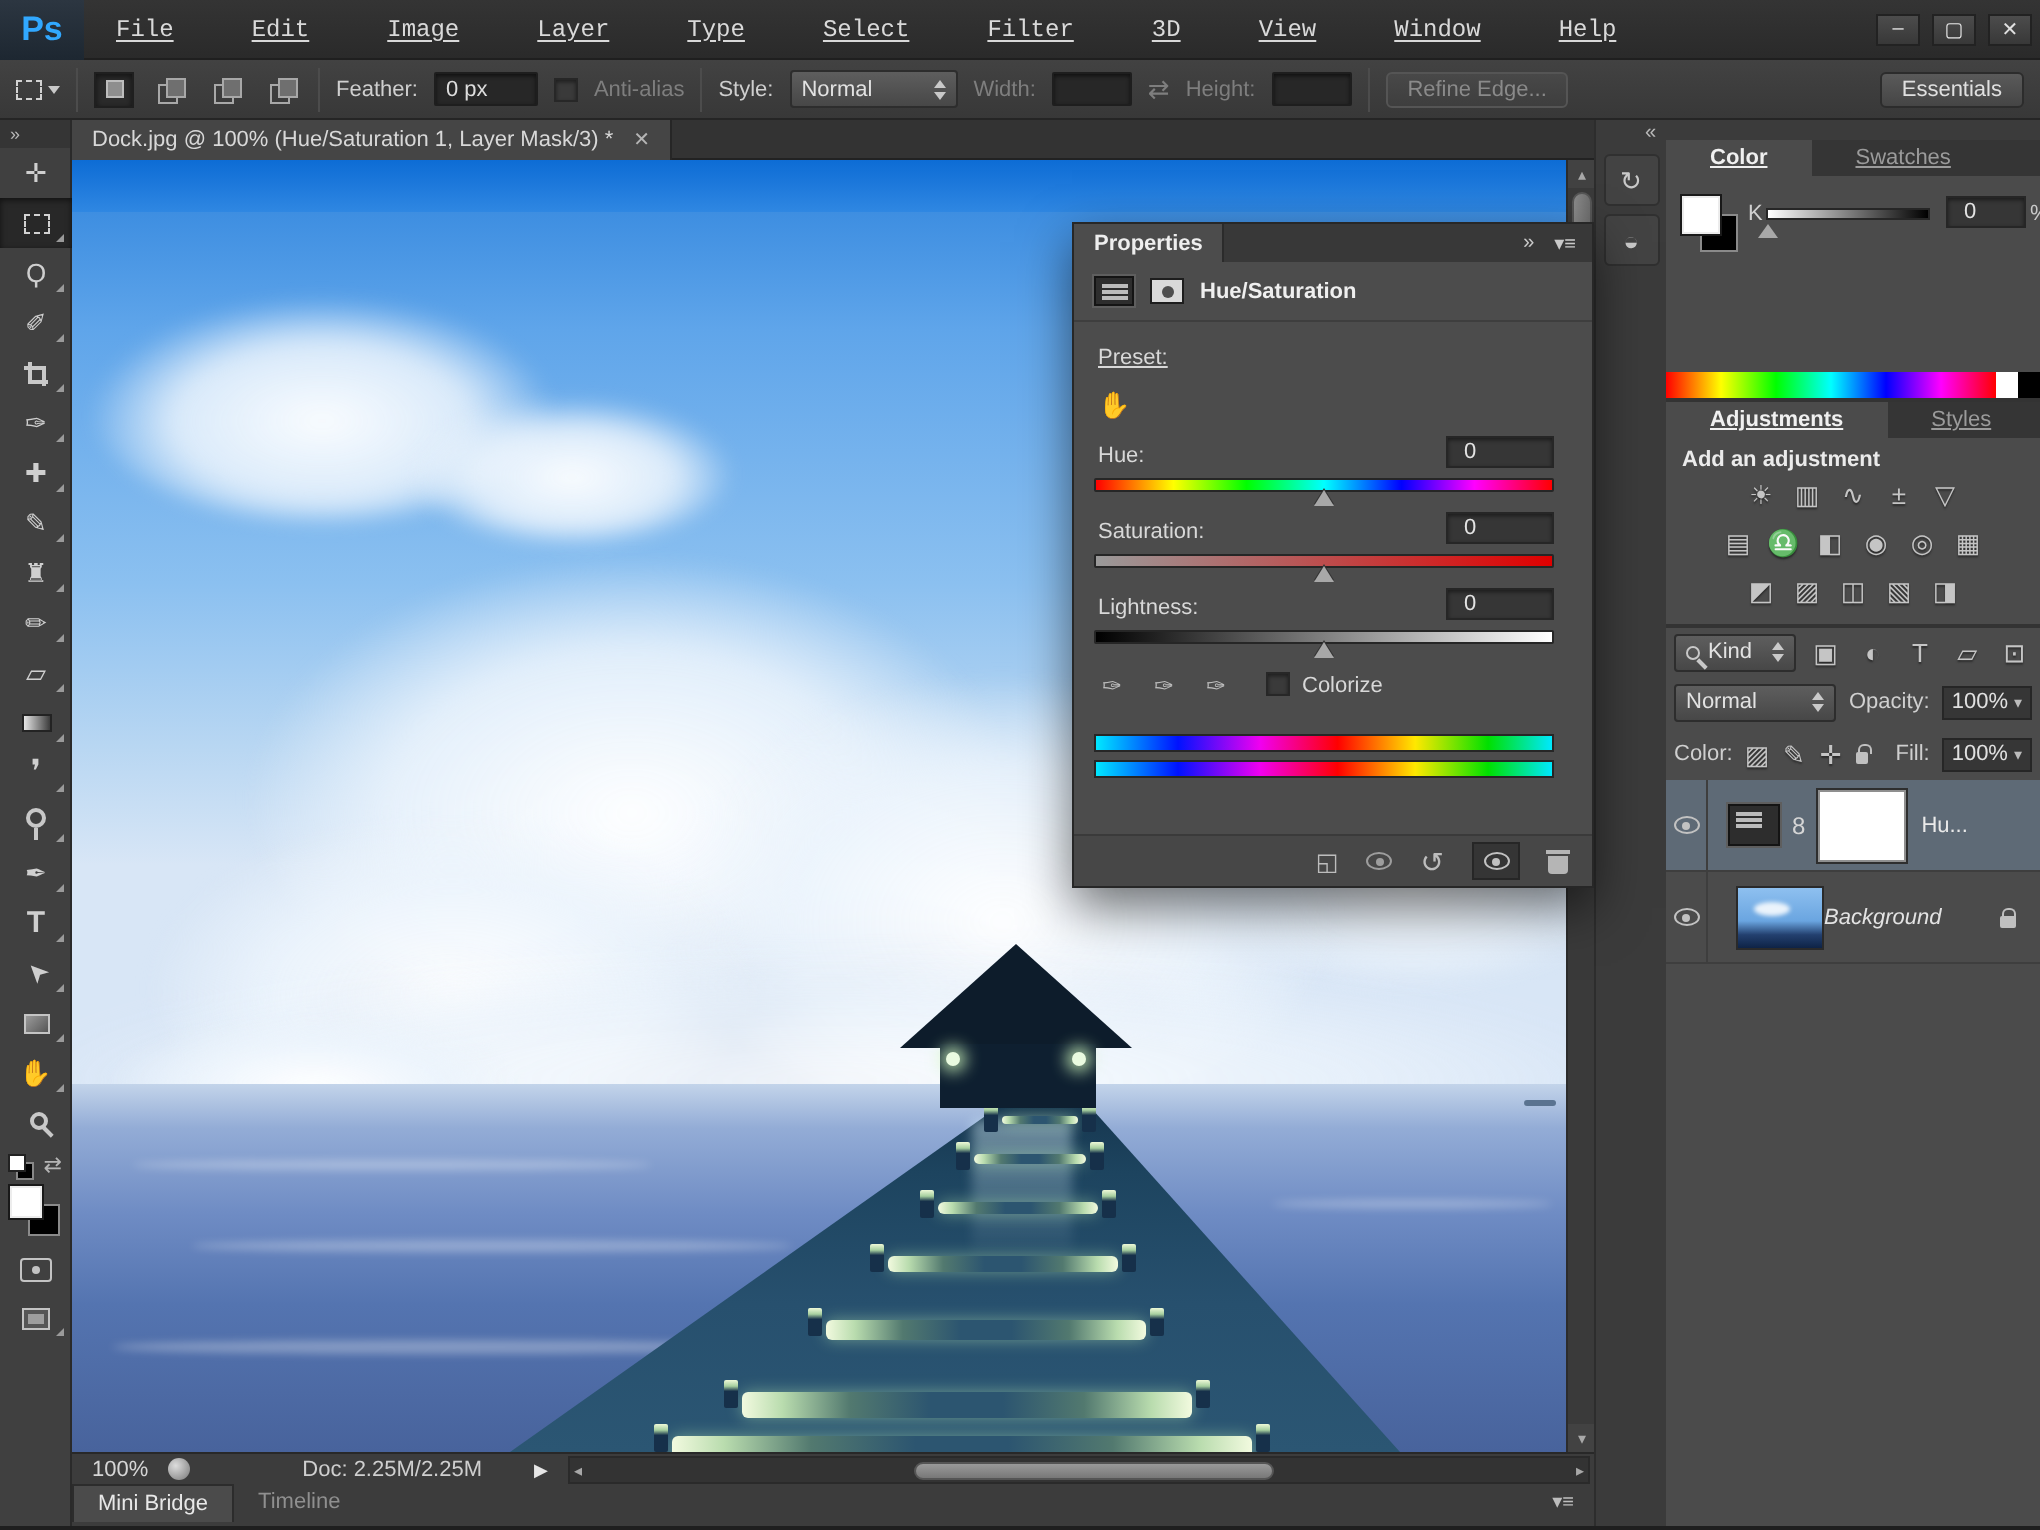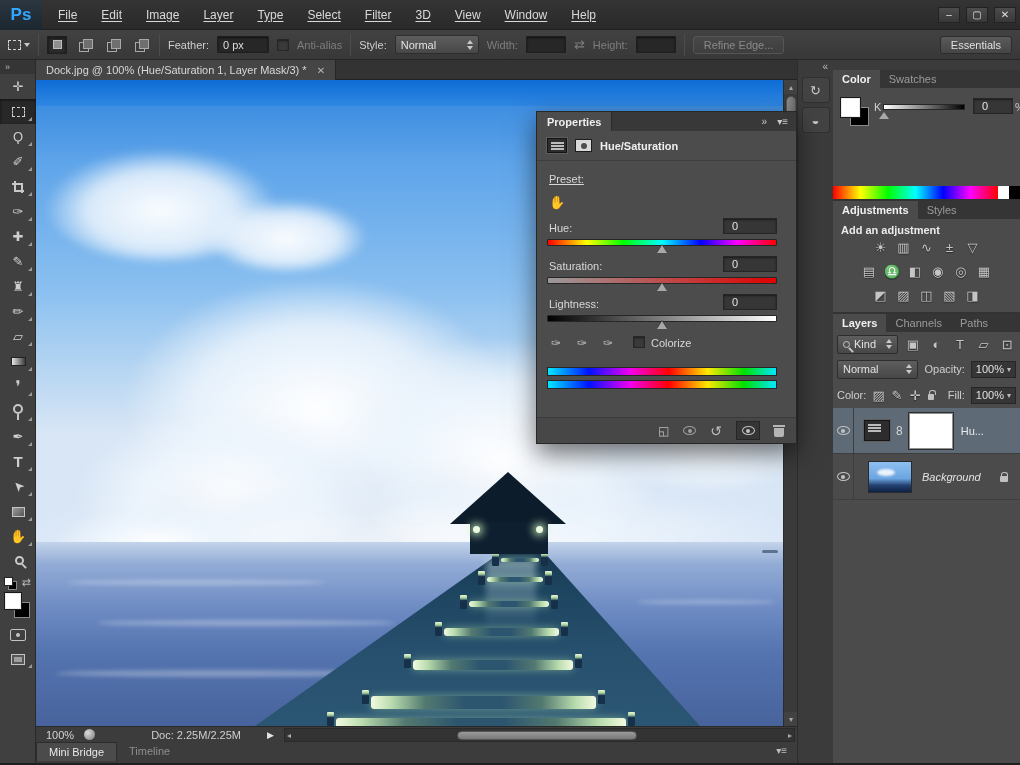--- a/index.html
+++ b/index.html
@@ -2,21 +2,21 @@
 <html><head>
 <meta charset="utf-8">
 <style>
   * { margin:0; padding:0; box-sizing:border-box; }
   html,body { width:1020px; height:765px; background:#1d1d1d; font-family:"Liberation Sans",sans-serif; overflow:hidden; }
   #app { position:relative; width:1020px; height:765px; background:#3c3c3c; font-size:11px; color:#d6d6d6; }
 
   
   .menubar { position:absolute; left:0; top:0; width:1020px; height:30px; background:linear-gradient(#343434,#2a2a2a); border-bottom:1px solid #1f1f1f; display:flex; align-items:center; }
   .pslogo { width:42px; height:30px; display:flex; align-items:center; justify-content:center; background:linear-gradient(#2c3641,#1d2731); color:#31a8ff; font-weight:bold; font-size:17px; }
-  .menus { display:flex; gap:24px; margin-left:16px; }
+  .menus { display:flex; gap:39px; margin-left:16px;font-family:Liberation Mono, monospace; }
   .menu-item { color:#d9d9d9; font-size:12px; text-decoration:underline; text-underline-offset:2px; cursor:default; }
   .winctrl { margin-left:auto; display:flex; gap:6px; padding-right:4px; }
   .wbtn { width:22px; height:16px; background:linear-gradient(#4c4c4c,#383838); border:1px solid #222; display:flex; align-items:center; justify-content:center; color:#e0e0e0; font-size:10px; }
 
   
   .optionsbar { position:absolute; left:0; top:30px; width:1020px; height:30px; background:linear-gradient(#424242,#383838); border-bottom:1px solid #252525; display:flex; align-items:center; gap:8px; padding:0 8px; }
   .osep { width:1px; height:22px; background:#2c2c2c; border-right:1px solid #4c4c4c; }
   .olabel { color:#cfcfcf; }
   .olabel.dim { color:#7e7e7e; }
   .field { background:#272727; border:1px solid #1e1e1e; box-shadow:inset 0 1px 2px rgba(0,0,0,.6); height:17px; display:flex; align-items:center; padding:0 5px; color:#ddd; border-radius:1px; }
@@ -108,21 +108,21 @@
   .i-lock::before { content:""; position:absolute; left:1px; top:-4px; width:5px; height:4px; border:1.5px solid #c0c0c0; border-bottom:none; border-radius:3px 3px 0 0; }
 
   
   .dock { position:absolute; left:797px; top:60px; width:36px; height:705px; background:#3b3b3b; border-left:1px solid #2d2d2d; }
   .dock-head { height:13px; display:flex; align-items:center; justify-content:flex-end; padding-right:5px; color:#b9b9b9; font-size:10px; }
   .dockbtn { width:28px; height:26px; margin:4px auto; background:#434343; border:1px solid #303030; border-radius:3px; display:flex; align-items:center; justify-content:center; color:#c9c9c9; font-size:13px; }
 
   
   .right { position:absolute; left:833px; top:60px; width:187px; height:705px; background:#3b3b3b; }
   .ptabs { height:18px; background:#353535; display:flex; }
-  .ptab { padding:0 9px; height:18px; display:flex; align-items:center; color:#9b9b9b; }
+  .ptab { padding:0 22px; height:18px; display:flex; align-items:center; color:#9b9b9b;text-decoration:underline; }
   .ptab.on { background:#4b4b4b; color:#f0f0f0; font-weight:bold; }
   .panelbody { background:#4b4b4b; position:relative; }
   .gutter { height:2px; background:#333; }
   .aicon { width:20px; height:17px; display:flex; align-items:center; justify-content:center; color:#c5c5c5; font-size:13px; text-shadow:0 1px 1px #2a2a2a; }
   .csw { position:relative; width:34px; height:32px; }
   .csw .f { position:absolute; left:0; top:0; width:19px; height:19px; background:#fff; border:1px solid #ececec; outline:1px solid #191919; z-index:2; }
   .csw .b { position:absolute; left:9px; top:9px; width:19px; height:19px; background:#000; border:1px solid #8a8a8a; }
   .kslider { position:absolute; left:50px; top:16px; width:82px; height:6px; border:1px solid #262626; background:linear-gradient(90deg,#fff,#000); }
   .kthumb { position:absolute; left:46px; top:24px; width:0; height:0; border-left:5px solid transparent; border-right:5px solid transparent; border-bottom:7px solid #a8a8a8; }
   .ramp { position:absolute; left:0; bottom:0; width:187px; height:13px; display:flex; }
@@ -449,25 +449,20 @@
       <div style="position:absolute;left:0;top:68px;width:187px;display:flex;justify-content:center;gap:3px;">
         <span class="aicon">◩</span>
         <span class="aicon">▨</span>
         <span class="aicon">◫</span>
         <span class="aicon">▧</span>
         <span class="aicon">◨</span>
       </div>
     </div>
     <div class="gutter"></div>
 
-    <div class="ptabs">
-      <span class="ptab on">Layers</span>
-      <span class="ptab">Channels</span>
-      <span class="ptab">Paths</span>
-    </div>
     <div class="panelbody" style="height:467px;">
       <div class="lrow" style="height:24px;">
         <span class="dd" style="width:62px;gap:4px;">
           <span class="i-mag" style="width:7px;height:7px;border-width:1.5px;margin:0;"></span>
           <span>Kind</span>
           <span class="spin">
               <i class="u"></i>
               <i class="d"></i>
             </span>
         </span>
@@ -510,21 +505,21 @@
         <span class="thumb-adj" style="width:26px;height:21px;margin-left:10px;"></span>
         <span style="margin:0 6px;color:#d5d5d5;font-size:12px;">8</span>
         <span class="maskthumb"></span>
         <span style="margin-left:8px;color:#eaeaea;">Hu...</span>
       </div>
       <div class="layerrow">
         <span class="eyecell">
             <span class="i-eye"></span>
           </span>
         <span class="photothumb" style="margin-left:14px;"></span>
-        <span style="margin-left:10px;color:#e3e3e3;font-style:italic;">Background</span>
+        <span style="color:#e3e3e3;font-style:italic;">Background</span>
         <span class="i-lock" style="margin-left:auto;margin-right:12px;"></span>
       </div>
 
     </div>
   </div>
 
   <div class="statusbar">
     <span style="padding:0 10px;color:#d5d5d5;">100%</span>
     <span class="i-status"></span>
     <span style="padding:0 0 0 56px;color:#cfcfcf;">Doc: 2.25M/2.25M</span>

